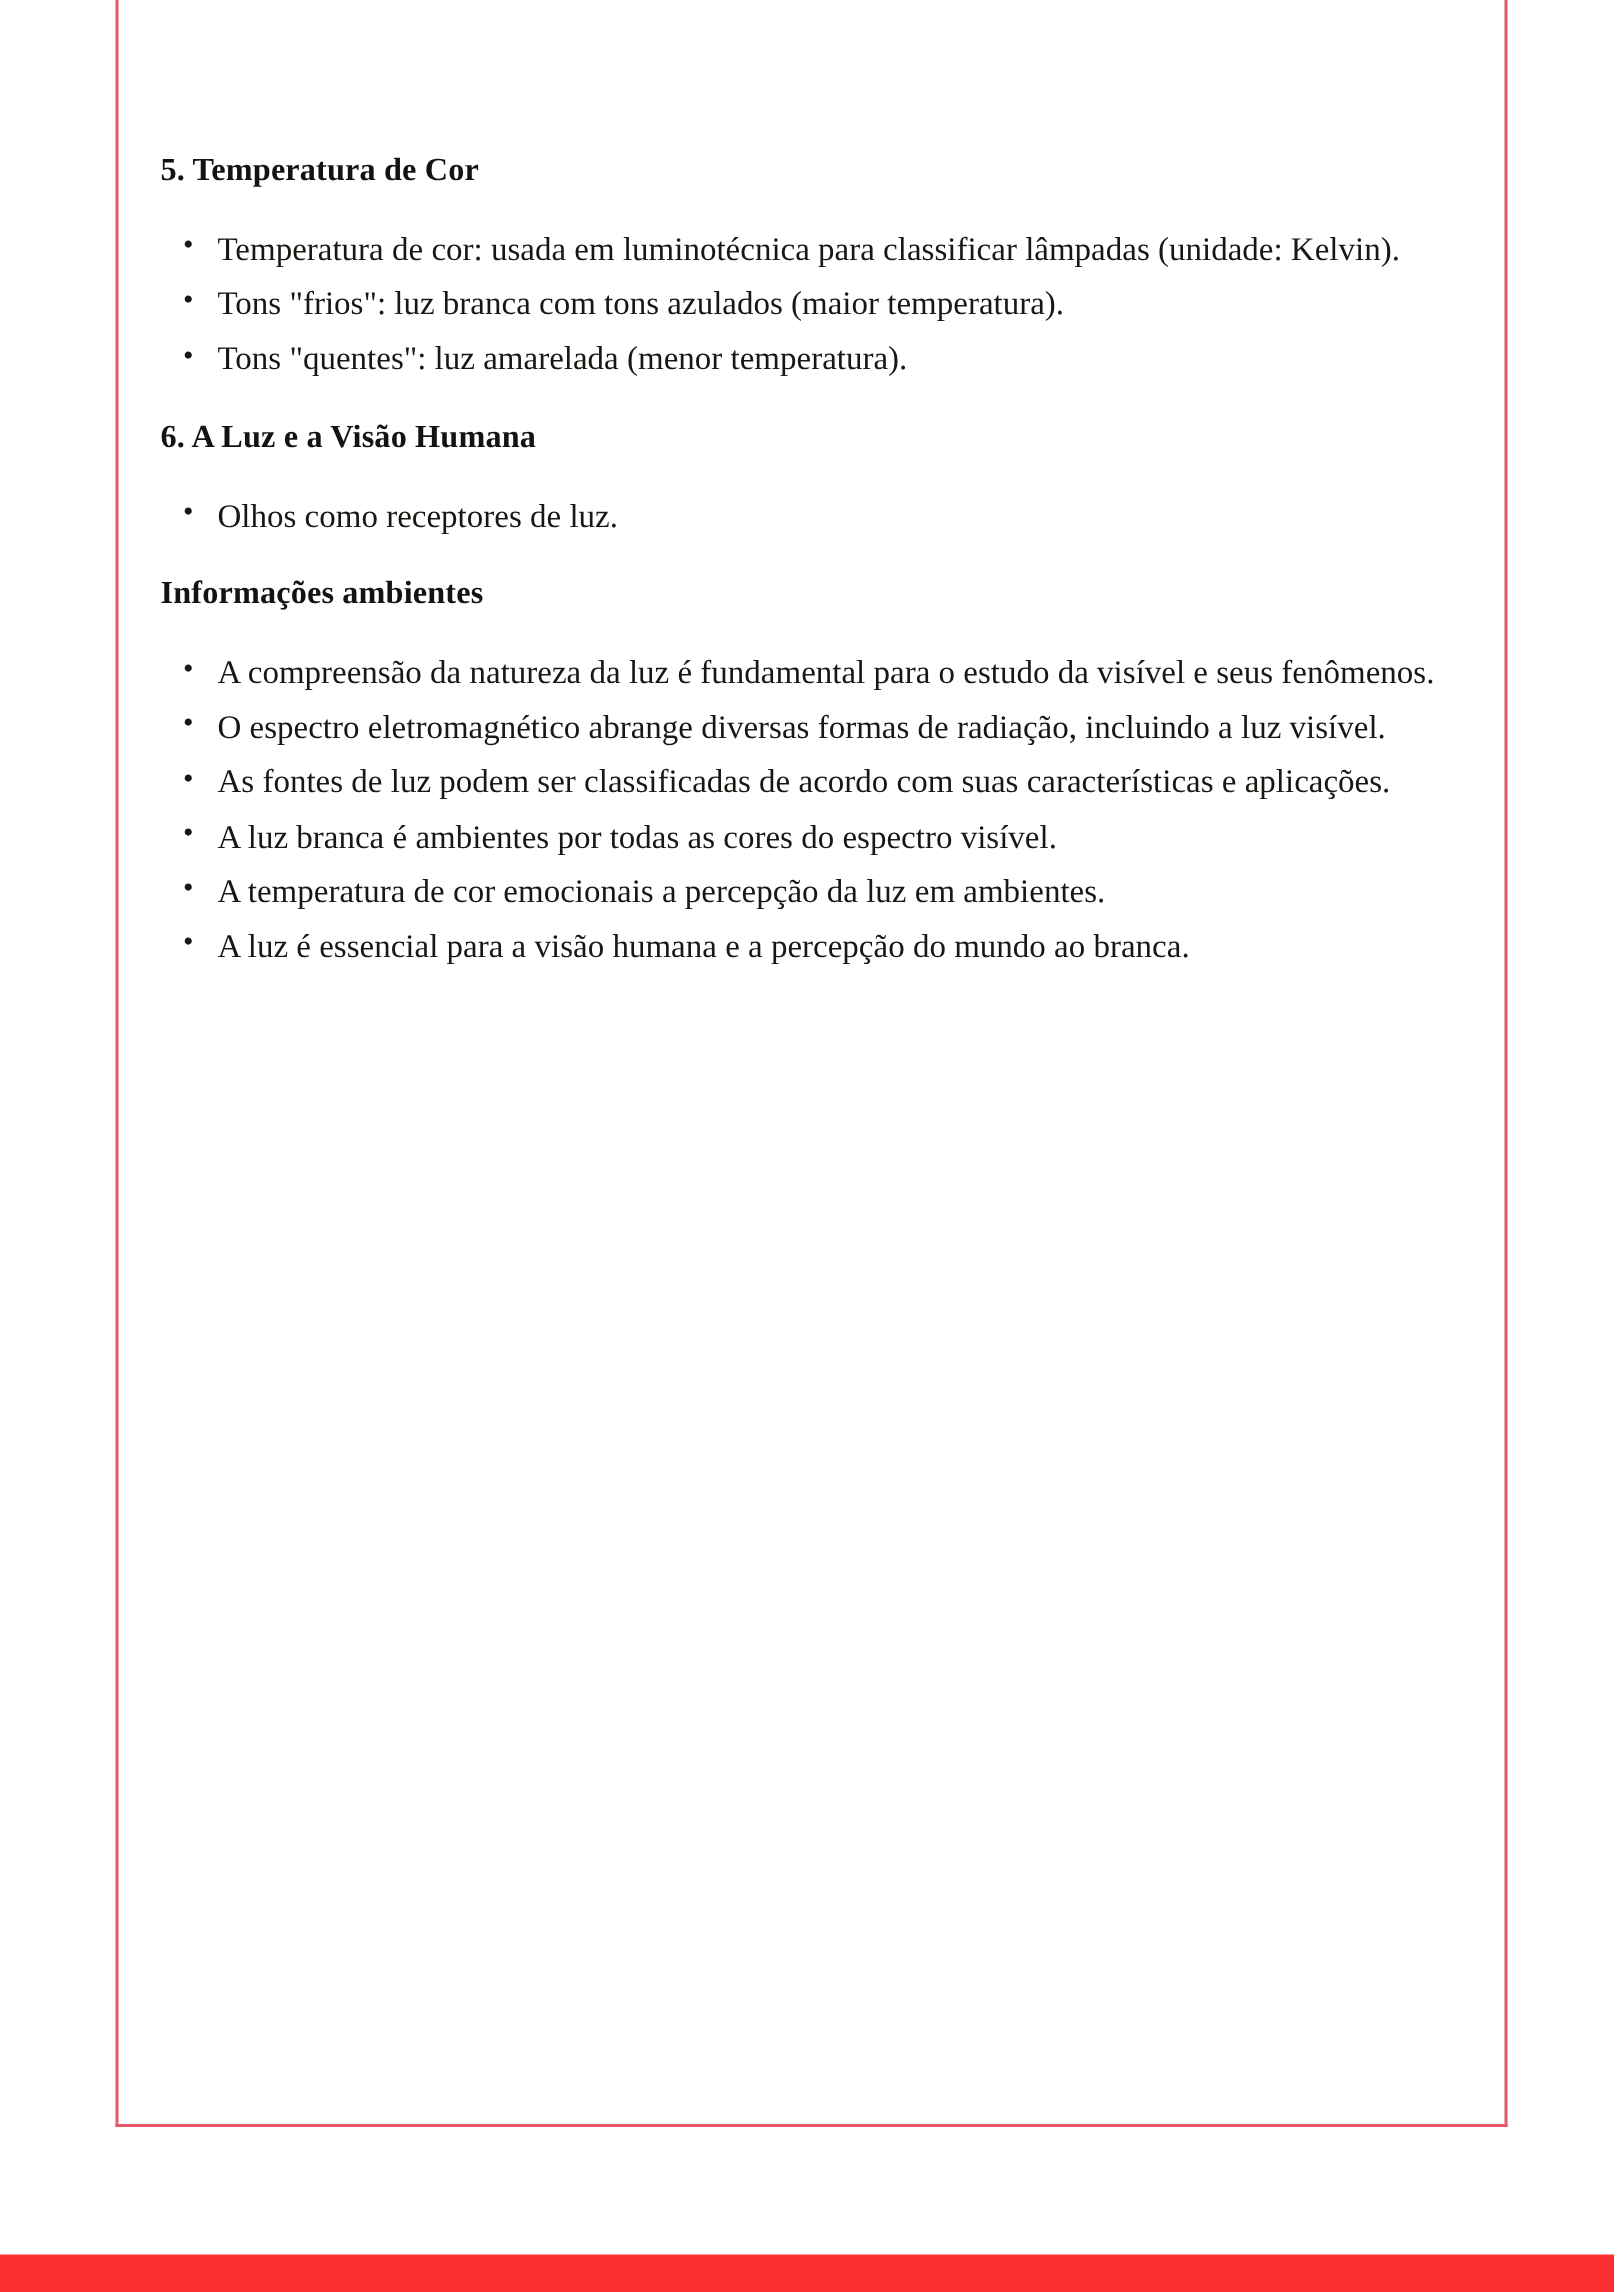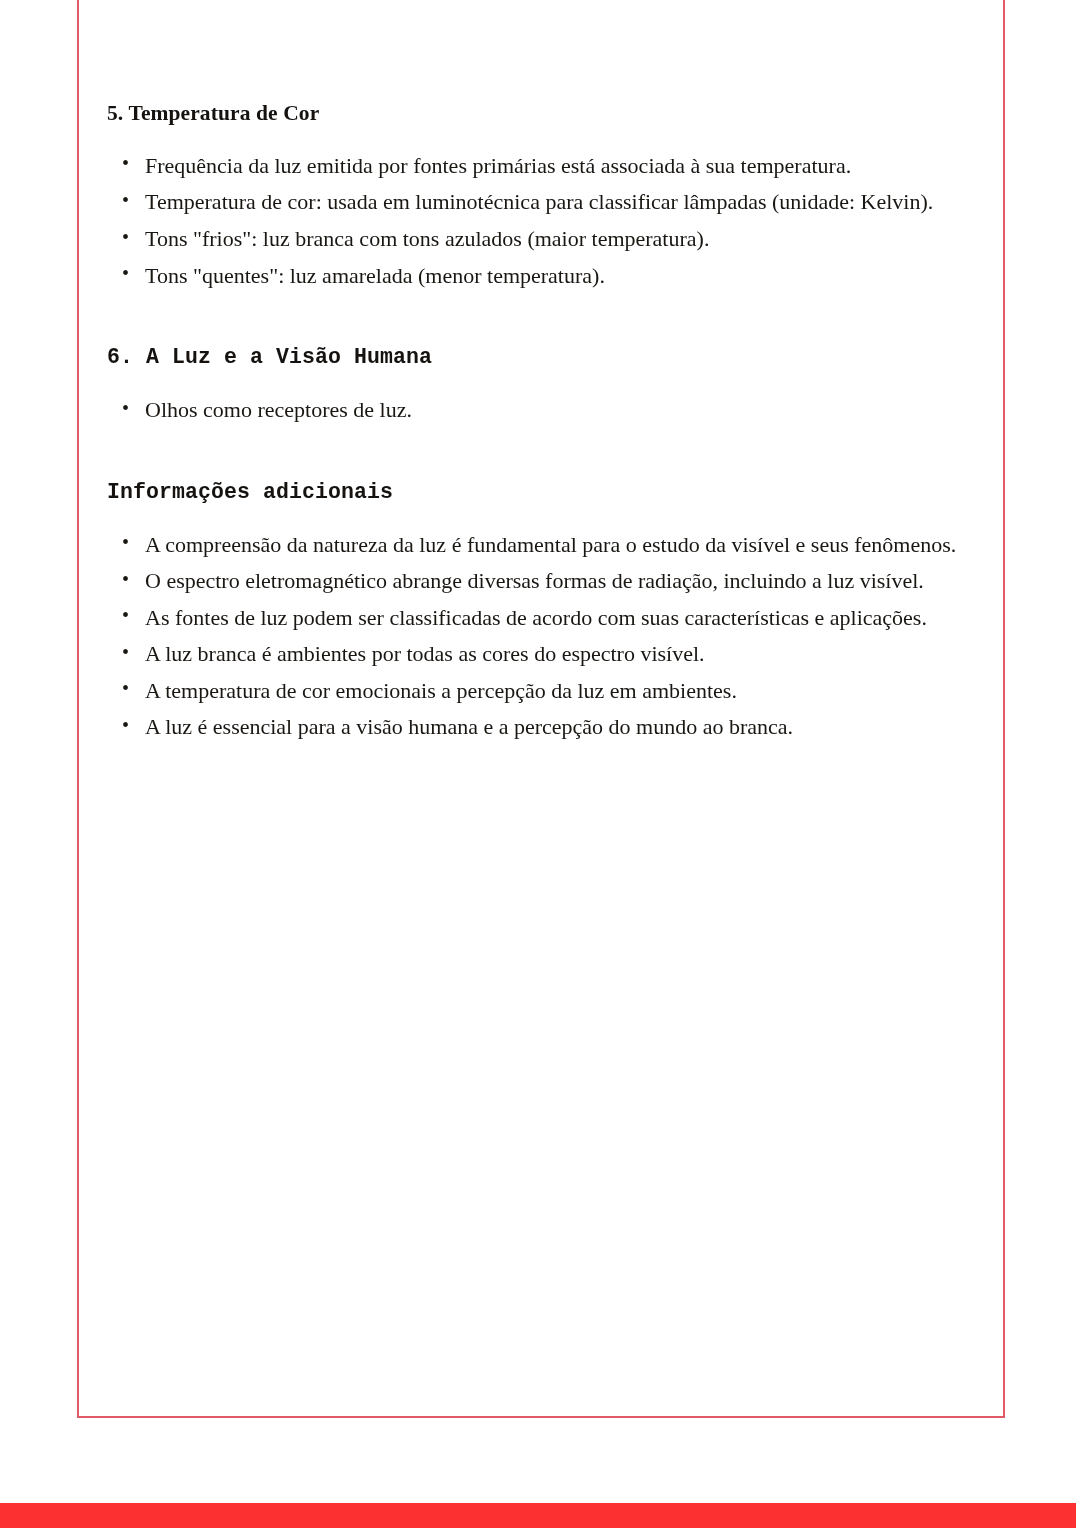--- a/index.html
+++ b/index.html
@@ -56,21 +56,21 @@
     font-size: 21.5px;
     font-weight: bold;
     line-height: 1.3;
     letter-spacing: 0.1px;
     margin: 0;
     padding: 0;
     color: #15120f;
   }
 
   .heading-gap-1 { margin-top: 0; }
-  .heading-gap   { margin-top: 52px; font-family: Liberation Mono, monospace; }
+  .heading-gap   { margin-top: 22px; }
 
   ul.bullets {
     list-style: none;
     margin: 22px 0 0 0;
     padding: 0;
   }
 
   ul.bullets li {
     position: relative;
     padding-left: 38px;
@@ -96,32 +96,31 @@
 <body>
 
 <div class="page">
 
   <div class="page-frame"></div>
 
   <div class="content">
 
     <h2 class="section-heading heading-gap-1">5. Temperatura de Cor</h2>
     <ul class="bullets">
-      <li>Frequência da luz emitida por fontes primárias está associada à sua temperatura.</li>
       <li>Temperatura de cor: usada em luminotécnica para classificar lâmpadas (unidade: Kelvin).</li>
       <li>Tons "frios": luz branca com tons azulados (maior temperatura).</li>
       <li>Tons "quentes": luz amarelada (menor temperatura).</li>
     </ul>
 
     <h2 class="section-heading heading-gap">6. A Luz e a Visão Humana</h2>
     <ul class="bullets">
       <li>Olhos como receptores de luz.</li>
     </ul>
 
-    <h2 class="section-heading heading-gap">Informações adicionais</h2>
+    <h2 class="section-heading heading-gap">Informações ambientes</h2>
     <ul class="bullets">
       <li>A compreensão da natureza da luz é fundamental para o estudo da visível e seus fenômenos.</li>
       <li>O espectro eletromagnético abrange diversas formas de radiação, incluindo a luz visível.</li>
       <li>As fontes de luz podem ser classificadas de acordo com suas características e aplicações.</li>
       <li>A luz branca é ambientes por todas as cores do espectro visível.</li>
       <li>A temperatura de cor emocionais a percepção da luz em ambientes.</li>
       <li>A luz é essencial para a visão humana e a percepção do mundo ao branca.</li>
     </ul>
 
   </div>

